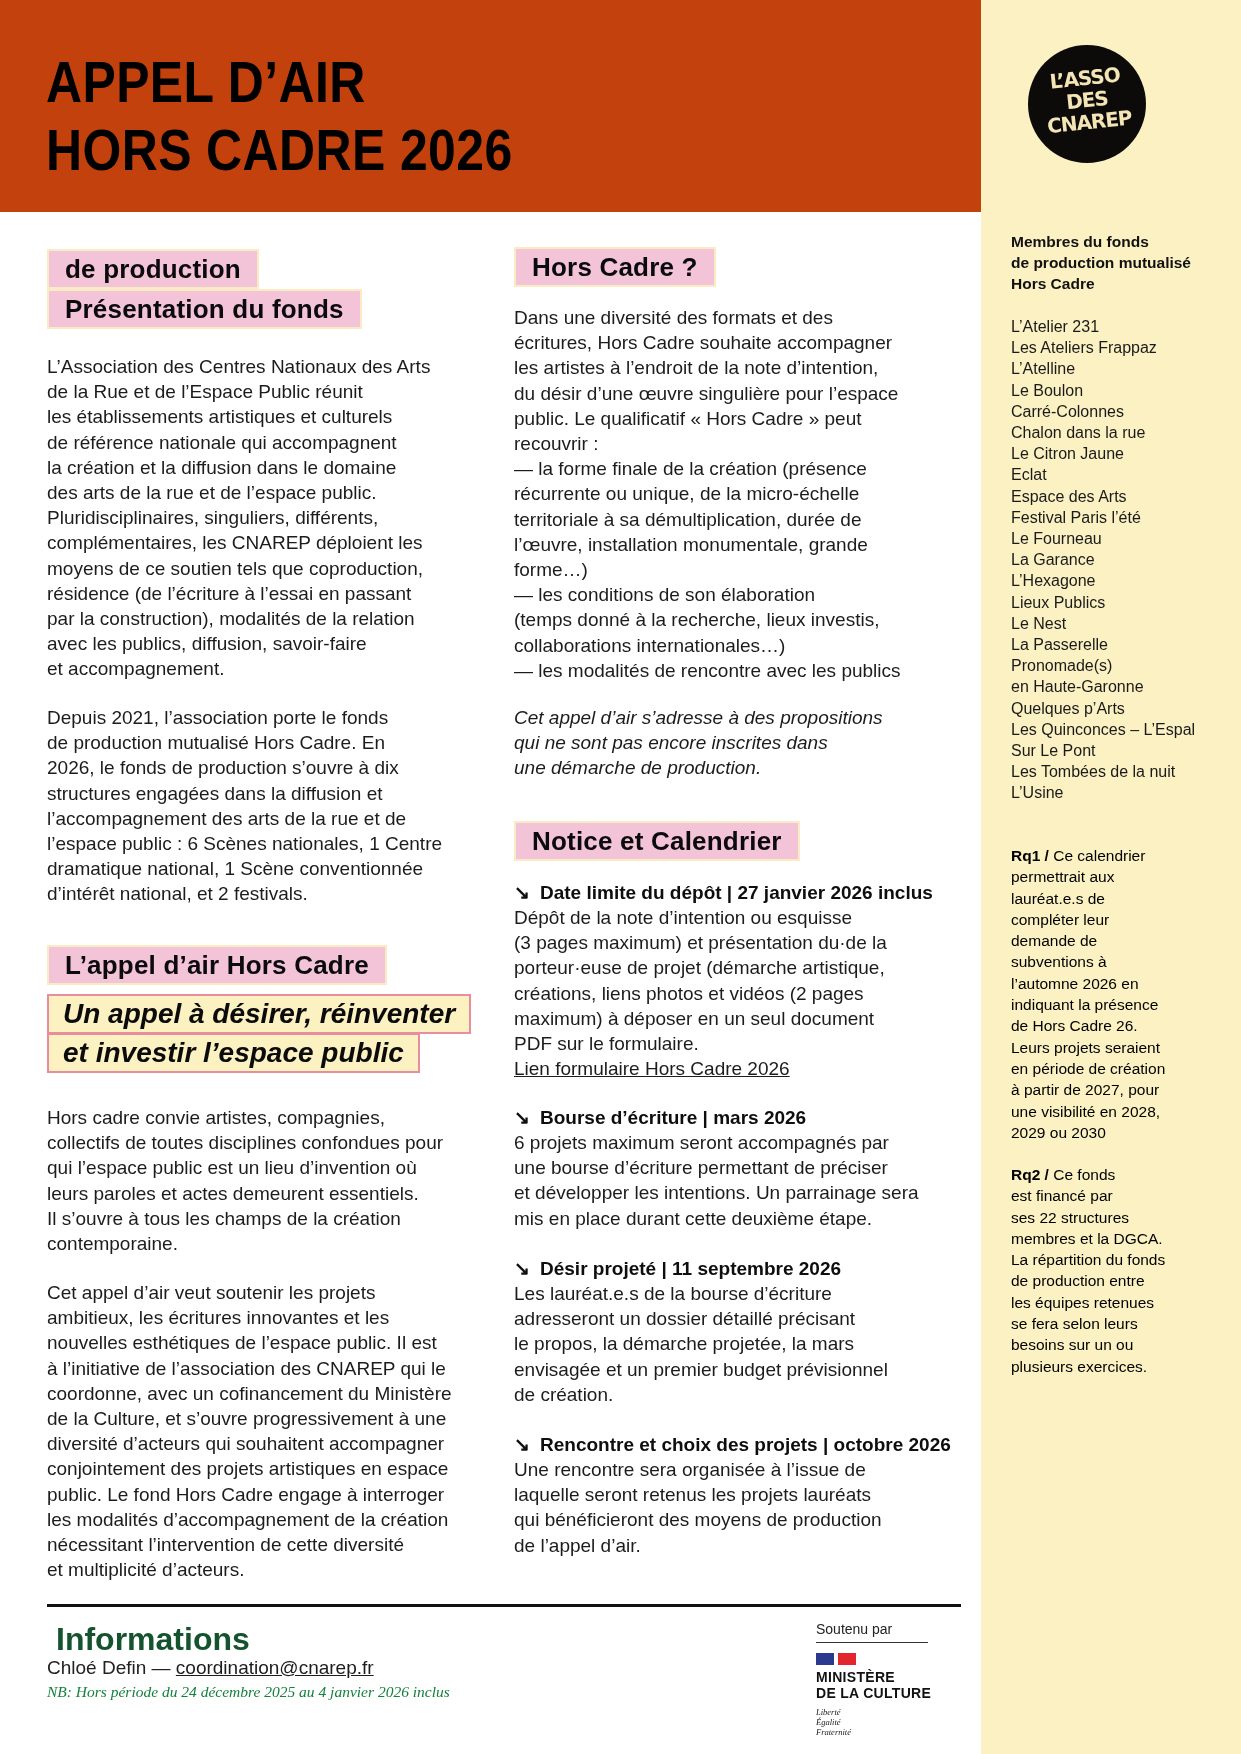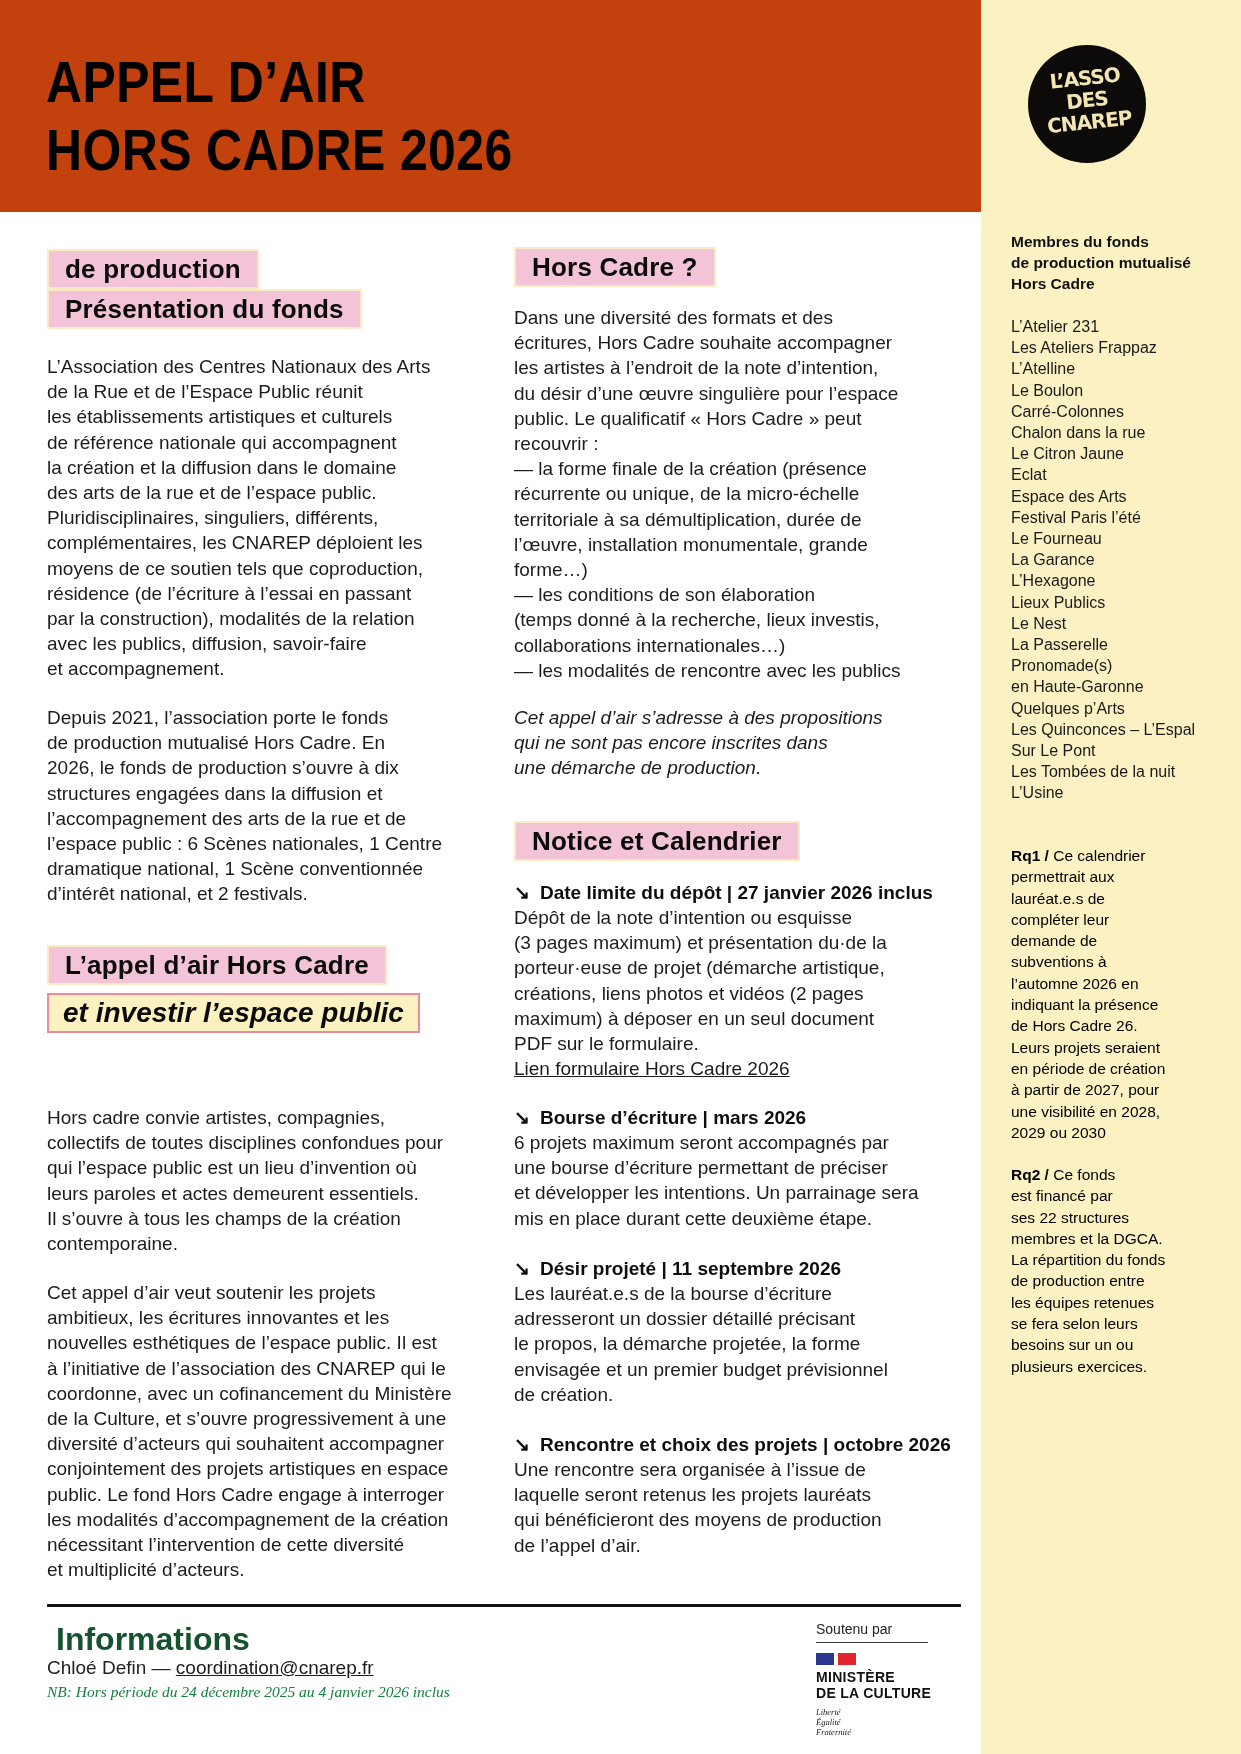--- a/index.html
+++ b/index.html
@@ -148,20 +148,21 @@
 structures engagées dans la diffusion et
 l’accompagnement des arts de la rue et de
 l’espace public : 6 Scènes nationales, 1 Centre
 dramatique national, 1 Scène conventionnée
 d’intérêt national, et 2 festivals.</div>
 
   <div style="position:absolute; left:0; top:945px;">
     <span class="hbox">L’appel d’air Hors Cadre</span>
   </div>
   <div style="position:absolute; left:0; top:994px;">
+    <div><span class="tagbox">Un appel à désirer, réinventer</span></div>
     <div style="margin-top:-1px;"><span class="tagbox">et investir l’espace public</span></div>
   </div>
   <div class="p" style="left:0; top:1105px; width:460px;">Hors cadre convie artistes, compagnies,
 collectifs de toutes disciplines confondues pour
 qui l’espace public est un lieu d’invention où
 leurs paroles et actes demeurent essentiels.
 Il s’ouvre à tous les champs de la création
 contemporaine.</div>
   <div class="p" style="left:0; top:1280px; width:460px;">Cet appel d’air veut soutenir les projets
 ambitieux, les écritures innovantes et les
@@ -221,21 +222,21 @@
   <div class="p" style="left:0; top:1130px; width:460px;">6 projets maximum seront accompagnés par
 une bourse d’écriture permettant de préciser
 et développer les intentions. Un parrainage sera
 mis en place durant cette deuxième étape.</div>
 
   <div class="step-title" style="left:0; top:1256px;">
     <span class="arrow">↘</span><span>Désir projeté | 11 septembre 2026</span>
   </div>
   <div class="p" style="left:0; top:1281px; width:460px;">Les lauréat.e.s de la bourse d’écriture
 adresseront un dossier détaillé précisant
-le propos, la démarche projetée, la forme
+le propos, la démarche projetée, la mars
 envisagée et un premier budget prévisionnel
 de création.</div>
 
   <div class="step-title" style="left:0; top:1432px;">
     <span class="arrow">↘</span><span>Rencontre et choix des projets | octobre 2026</span>
   </div>
   <div class="p" style="left:0; top:1457px; width:460px;">Une rencontre sera organisée à l’issue de
 laquelle seront retenus les projets lauréats
 qui bénéficieront des moyens de production
 de l’appel d’air.</div>

